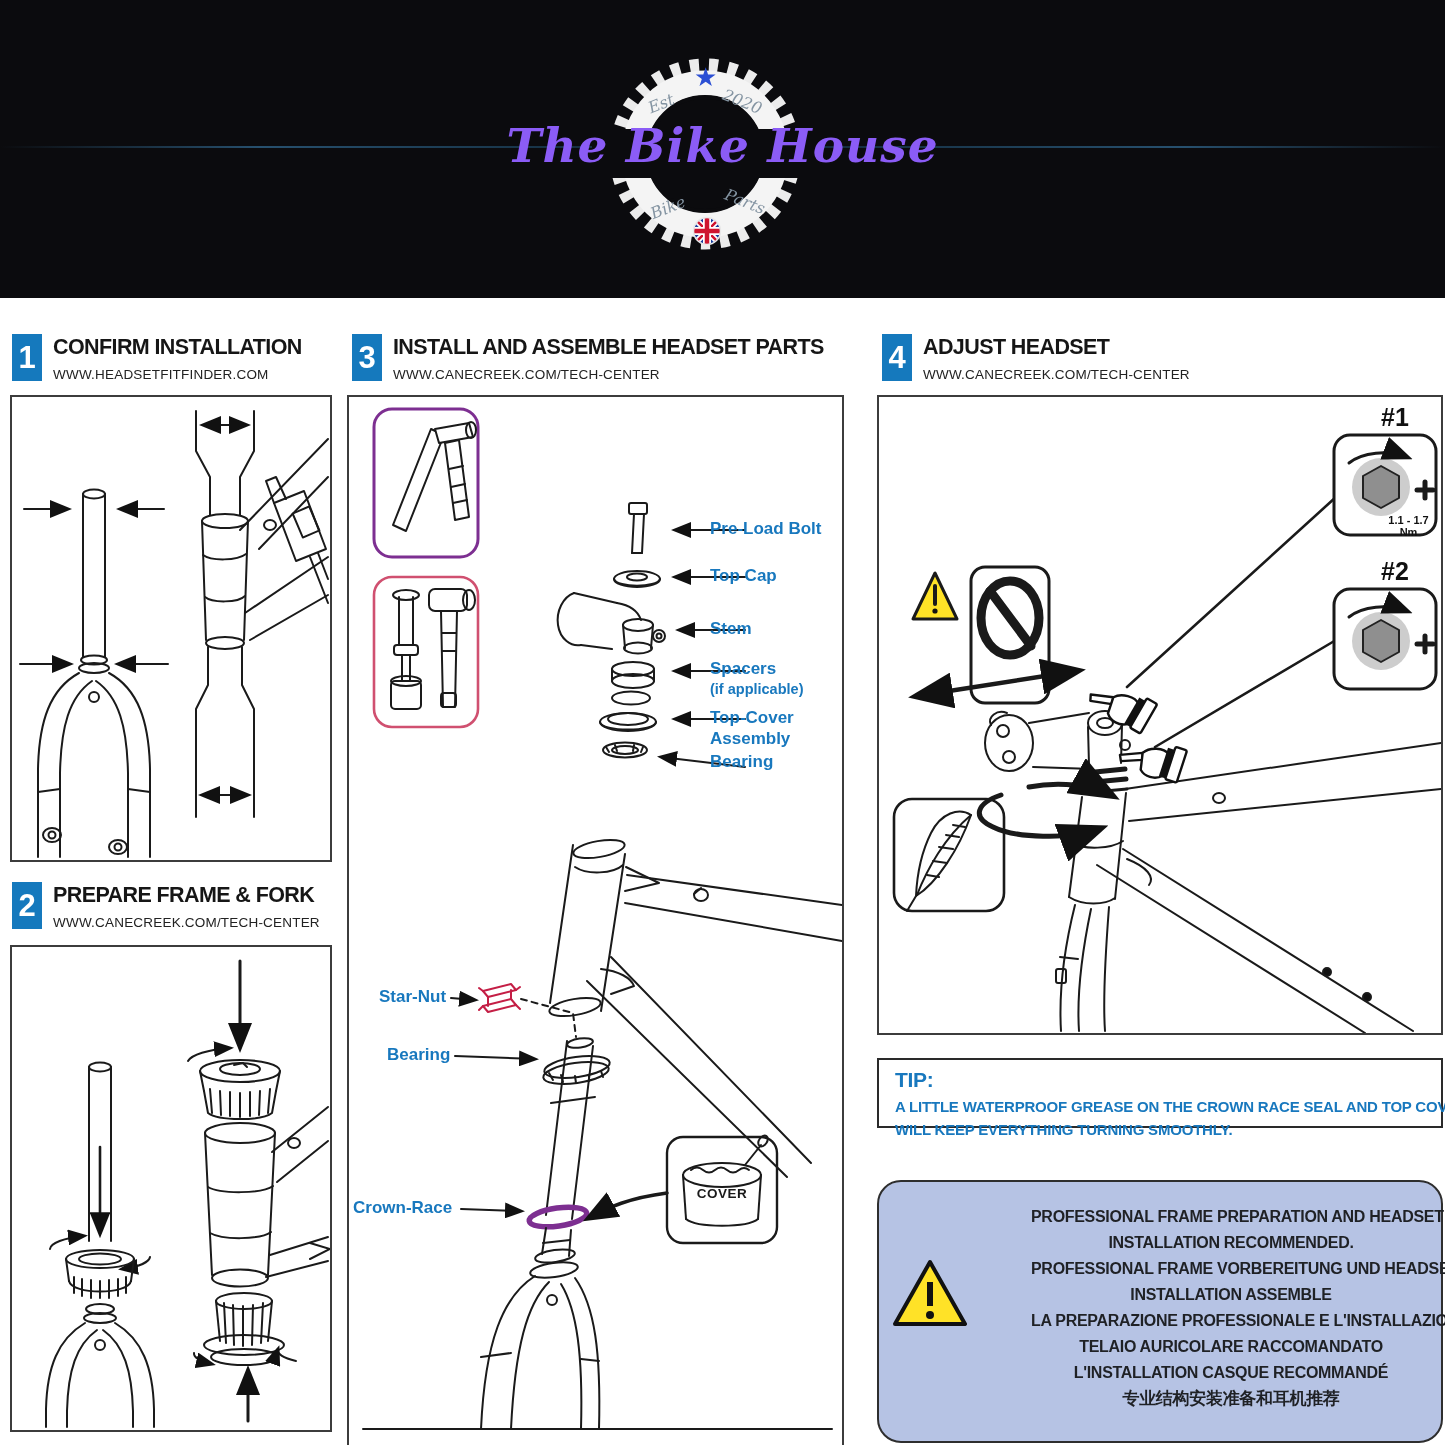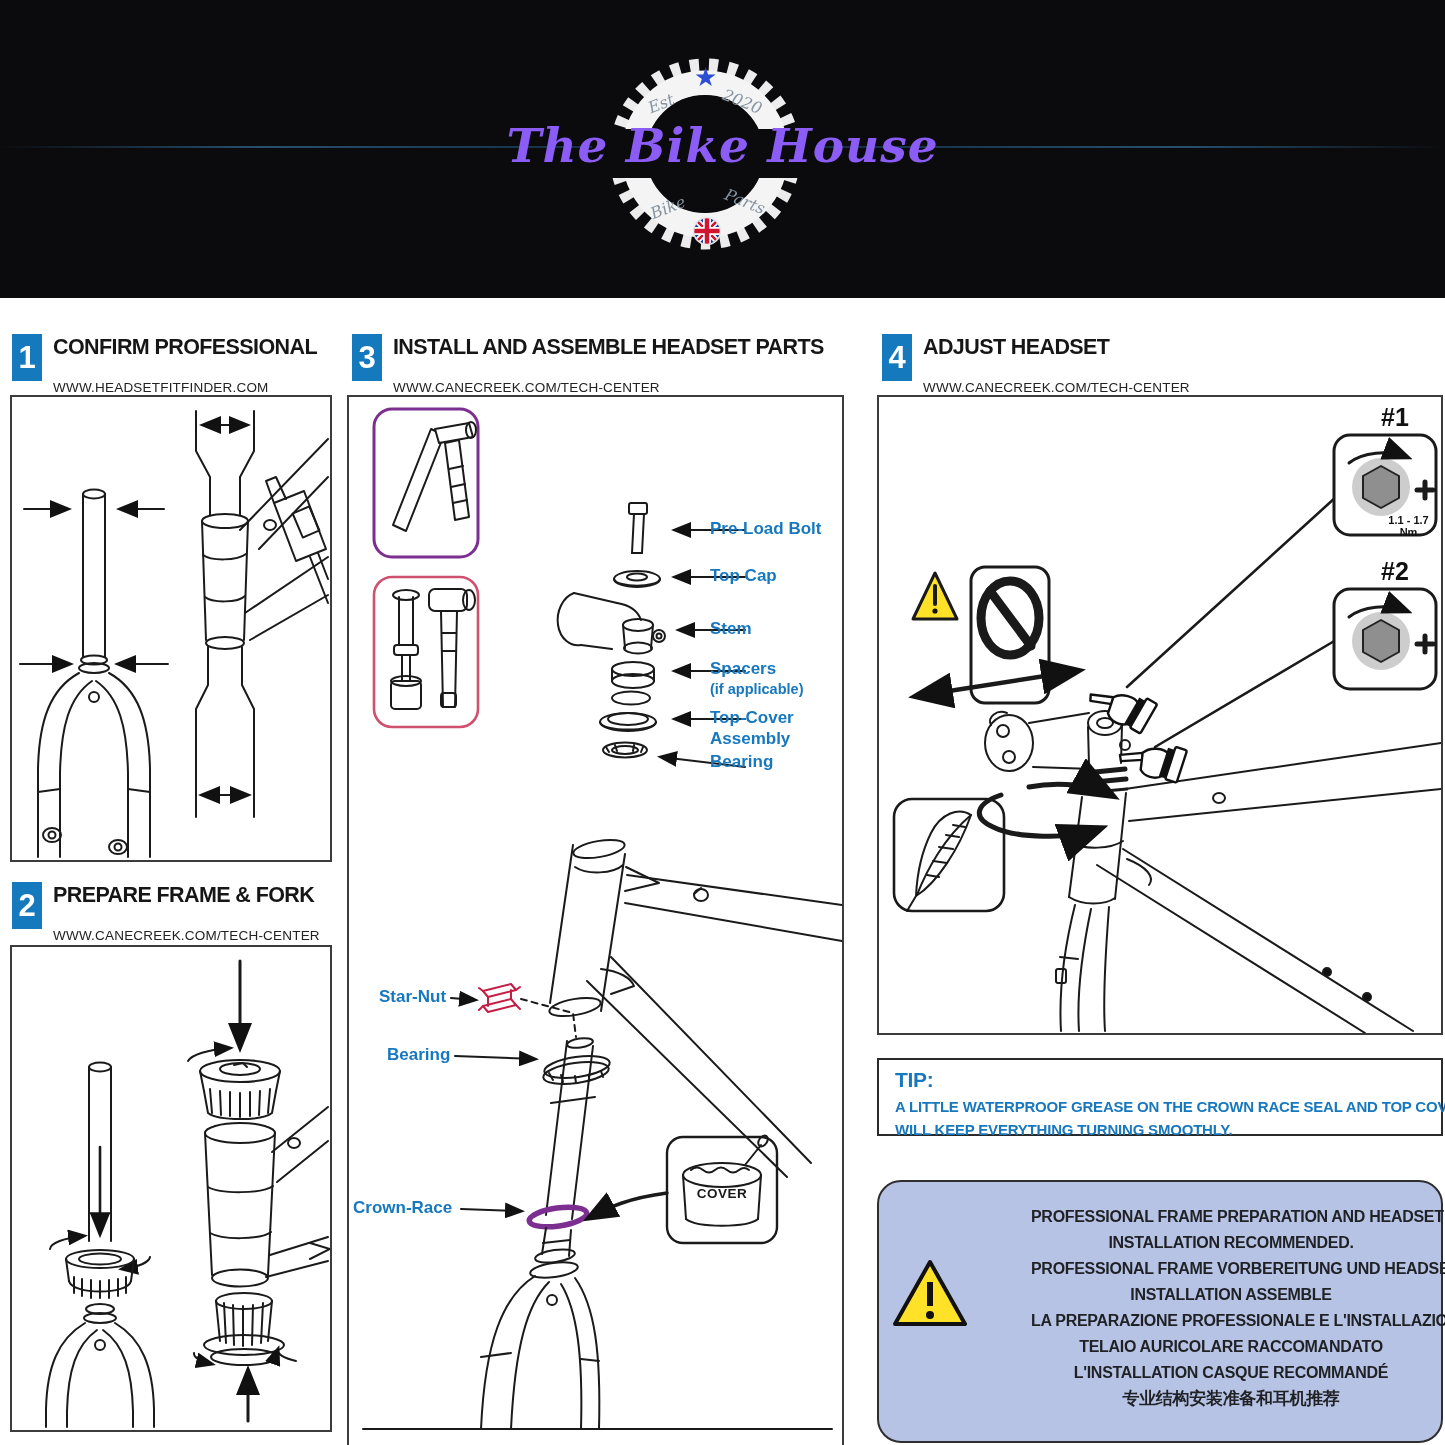--- a/index.html
+++ b/index.html
@@ -12,21 +12,21 @@
     background:linear-gradient(90deg, rgba(40,80,120,0) 0%, #27506e 18%, #0e2230 50%, #27506e 82%, rgba(40,80,120,0) 100%); }
   .brand { top:118px; left:50%; transform:translateX(-50%); font-family:"DejaVu Serif", serif;
     font-style:italic; font-weight:bold; font-size:47px; color:#8b5cf6; letter-spacing:1px; white-space:nowrap; }
   .gear-txt { font-family:"DejaVu Serif", serif; font-style:italic; color:#8494a2; font-size:16px; white-space:nowrap; }
   .star { font-size:26px; color:#2b4fd4; }
   
   .sec-head { display:flex; align-items:flex-start; gap:11px; }
   .sec-num { width:30px; height:47px; background:#1579bd; color:#fff; font-weight:bold; font-size:31px;
     display:flex; align-items:center; justify-content:center; flex:0 0 auto; }
   .sec-title { font-size:21.5px; font-weight:bold; color:#161616; letter-spacing:-0.6px; line-height:1.05; padding-top:2px; white-space:nowrap; }
-  .sec-url { font-size:13.5px; color:#222; letter-spacing:0.2px; margin-top:21px; white-space:nowrap; }
+  .sec-url { font-size:13.5px; color:#222; letter-spacing:0.2px; margin-top:8px; white-space:nowrap; }
   
   .dbox { border:2px solid #3c3c3c; background:#fff; }
   .blue-label { color:#1878be; font-weight:bold; font-size:17px; white-space:nowrap; line-height:1.1; }
   .blue-note { color:#1878be; font-weight:bold; font-size:14.5px; white-space:nowrap; }
   .grease-label { font-size:13.5px; font-weight:bold; color:#1a1a1a; letter-spacing:0.5px; }
   .hash { font-size:25px; font-weight:bold; color:#111; }
   .torque { font-size:11px; font-weight:bold; color:#111; text-align:center; width:96px;padding-left:47px; }
   
   .tip-box { border:2px solid #2a2a2a; background:#fff; padding:8px 16px; }
   .tip-head { color:#1878be; font-weight:bold; font-size:21px; letter-spacing:-0.3px; }
@@ -66,21 +66,21 @@
       <path d="M15,0 L15,30 M0,15 L30,15" stroke="#fff" stroke-width="8"></path>
       <path d="M15,0 L15,30 M0,15 L30,15" stroke="#cf1530" stroke-width="4.5"></path>
     </g>
     <circle cx="15" cy="15" r="13.5" fill="none" stroke="#e8e8e8" stroke-width="1.5"></circle>
   </svg>
 </div>
 
 <div class="abs sec-head" style="left:12px;top:334px">
   <div class="sec-num">1</div>
   <div>
-    <div class="sec-title">CONFIRM PROFESSIONAL</div>
+    <div class="sec-title">CONFIRM INSTALLATION</div>
     <div class="sec-url">WWW.HEADSETFITFINDER.COM</div>
   </div>
 </div>
 
 <div class="abs dbox" style="left:10px;top:395px;width:322px;height:467px">
   <svg width="318" height="463" viewBox="0 0 318 463">
     <defs>
       <marker id="a1" markerWidth="11" markerHeight="9" refX="9" refY="4.5" orient="auto">
           <path d="M0,0 L11,4.5 L0,9 z" fill="#111"></path>
         </marker>
@@ -500,21 +500,21 @@
         <line x1="538" y1="247" x2="554" y2="247" stroke-width="5"></line>
         <line x1="546" y1="239" x2="546" y2="255" stroke-width="5"></line>
       </g>
     </g>
   </svg>
   <div class="abs hash" style="left:502px;top:6px">#1</div>
   <div class="abs torque" style="left:458px;top:117px">1.1 - 1.7 Nm</div>
   <div class="abs hash" style="left:502px;top:160px">#2</div>
 </div>
 
-<div class="abs tip-box" style="left:877px;top:1058px;width:566px;height:78px">
+<div class="abs tip-box" style="left:877px;top:1058px;width:566px;height:70px">
   <div class="tip-head">TIP:</div>
   <div class="tip-line">A LITTLE WATERPROOF GREASE ON THE CROWN RACE SEAL AND TOP COVER SEAL</div>
   <div class="tip-line">WILL KEEP EVERYTHING TURNING SMOOTHLY.</div>
 </div>
 
 <div class="abs warn-box" style="left:877px;top:1180px;width:566px;height:263px">
   <svg class="abs" style="left:12px;top:76px" width="78" height="70" viewBox="0 0 78 70">
     <polygon points="39,4 74,66 4,66" fill="#ffe227" stroke="#111" stroke-width="4" stroke-linejoin="round"></polygon>
     <line x1="39" y1="24" x2="39" y2="48" stroke="#111" stroke-width="6"></line>
     <circle cx="39" cy="57" r="4" fill="#111"></circle>

